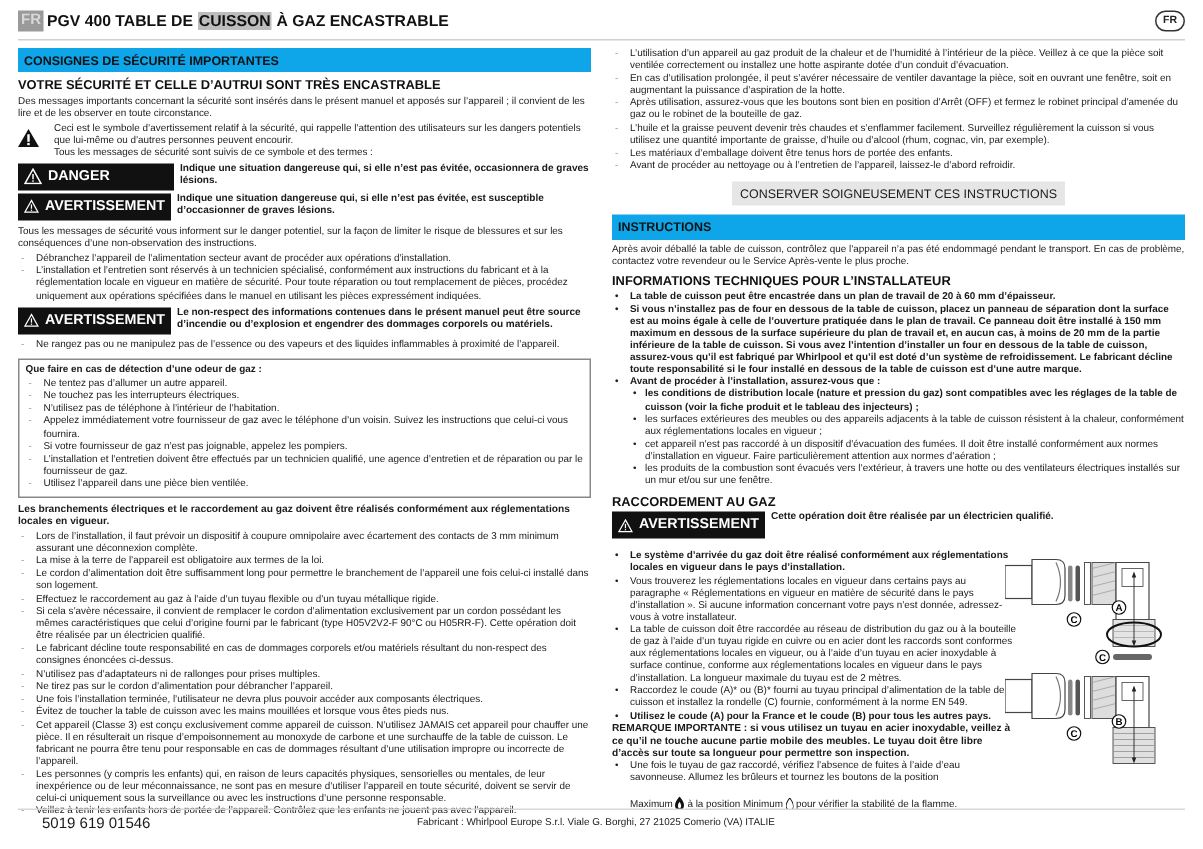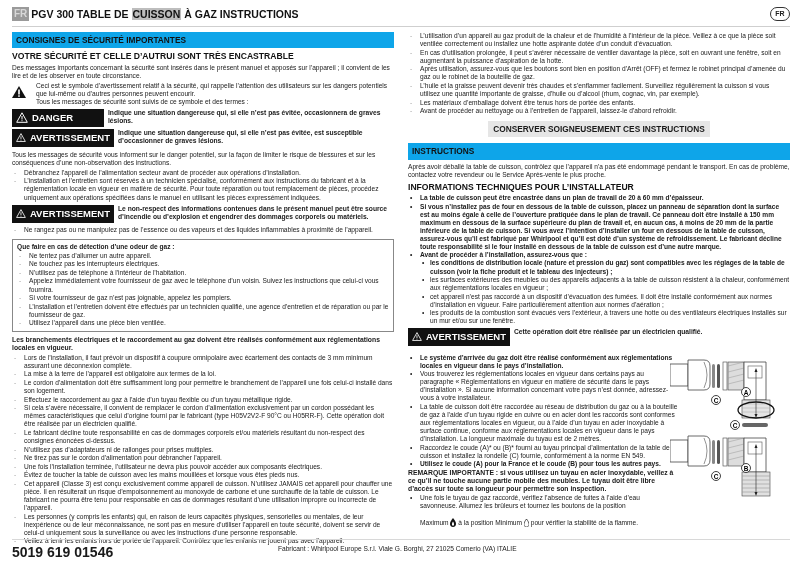--- a/index.html
+++ b/index.html
@@ -31,47 +31,47 @@
   ul.bullet ul.dash li { padding-left: 10px; }
   .bold { font-weight: bold; }
 
   .sym-row { display: flex; align-items: flex-start; margin: 2px 0 3px 0; }
   .sym-row .tri { width: 20px; flex: 0 0 20px; padding-top: 4px; }
   .sym-row .sym-text { padding-left: 4px; }
 
   .warn-row { display: flex; align-items: flex-start; margin: 2px 0; }
   .warn-badge { background: #111; color: #fff; font-weight: bold; font-size: 9.5px; height: 18px; display: flex; align-items: center; padding: 0 4px; flex: 0 0 auto; }
   .warn-badge svg { margin-right: 4px; }
-  .warn-badge.w-danger { width: 92px; }
+  .warn-badge.w-danger { width: 104px; }
   .warn-badge.w-avert { width: 102px; }
   .warn-text { font-weight: bold; padding-left: 4px; font-size: 6.7px; line-height: 1.3; }
 
   .gasbox { border: 1px solid #888; padding: 3px 4px 3px 4px; margin: 5px 0 4px 0; }
   .gasbox .title { font-weight: bold; margin-bottom: 1px; }
 
   .center-bar { text-align: center; margin: 6px 0 6px 0; }
-  .center-bar span { display: inline-block; background: #e6e6e6; font-weight: bold; font-size: 8.3px; padding: 3px 5px; }
+  .center-bar span { display: inline-block; background: #e6e6e6; font-weight: normal; font-size: 8.3px; padding: 3px 5px; }
 
   .gas-area { position: relative; }
   .gas-text { width: 270px; }
   .fitting { position: absolute; left: 262px; top: 2px; width: 124px; height: 150px; }
 
   .footer-rule { position: absolute; left: 12px; top: 539px; width: 778px; height: 1px; background: #d8d8d8; }
-  .footer-code { position: absolute; left: 12px; top: 544px; font-weight: bold; font-size: 14px; }
+  .footer-code { position: absolute; left: 28px; top: 544px; font-weight: normal; font-size: 10px; }
   .footer-mfr { position: absolute; left: 278px; top: 545px; font-size: 6.6px; }
   .flame { display: inline-block; vertical-align: -2px; }
 </style>
 </head>
 <body>
 
 <div class="page">
 
   <div class="hdr">
     <span class="fr-tag">FR</span>
-    <span class="hdr-title"><span>PGV 300 TABLE DE </span><span class="hl">CUISSON</span><span> À GAZ INSTRUCTIONS</span></span>
+    <span class="hdr-title"><span>PGV 400 TABLE DE </span><span class="hl">CUISSON</span><span> À GAZ ENCASTRABLE</span></span>
   </div>
   <div class="fr-circle">FR</div>
   <div class="hdr-rule"></div>
 
   <div class="col col-left">
     <div class="section-bar">CONSIGNES DE SÉCURITÉ IMPORTANTES</div>
     <div class="h2">VOTRE SÉCURITÉ ET CELLE D’AUTRUI SONT TRÈS ENCASTRABLE</div>
     <p class="txt">Des messages importants concernant la sécurité sont insérés dans le présent manuel et apposés sur l’appareil ; il convient de les lire et de les observer en toute circonstance.</p>
 
     <div class="sym-row">
@@ -190,20 +190,21 @@
         <span>Avant de procéder à l’installation, assurez-vous que :</span>
         <ul class="dash">
           <li class="bold">les conditions de distribution locale (nature et pression du gaz) sont compatibles avec les réglages de la table de cuisson (voir la fiche produit et le tableau des injecteurs) ;</li>
           <li style="font-weight:normal">les surfaces extérieures des meubles ou des appareils adjacents à la table de cuisson résistent à la chaleur, conformément aux réglementations locales en vigueur ;</li>
           <li style="font-weight:normal">cet appareil n’est pas raccordé à un dispositif d’évacuation des fumées. Il doit être installé conformément aux normes d’installation en vigueur. Faire particulièrement attention aux normes d’aération ;</li>
           <li style="font-weight:normal">les produits de la combustion sont évacués vers l’extérieur, à travers une hotte ou des ventilateurs électriques installés sur un mur et/ou sur une fenêtre.</li>
         </ul>
       </li>
     </ul>
 
+    <div class="h2">RACCORDEMENT AU GAZ</div>
     <div class="warn-row">
       <div class="warn-badge w-avert">
         <svg width="12" height="11" viewBox="0 0 12 11">
             <polygon points="6,0.8 11.3,10.3 0.7,10.3" fill="none" stroke="#fff" stroke-width="1"></polygon>
             <rect x="5.5" y="4" width="1" height="3.5" fill="#fff"></rect>
             <rect x="5.5" y="8.2" width="1" height="1" fill="#fff"></rect>
           </svg>
         <span>AVERTISSEMENT</span>
       </div>
       <div class="warn-text">Cette opération doit être réalisée par un électricien qualifié.</div>

